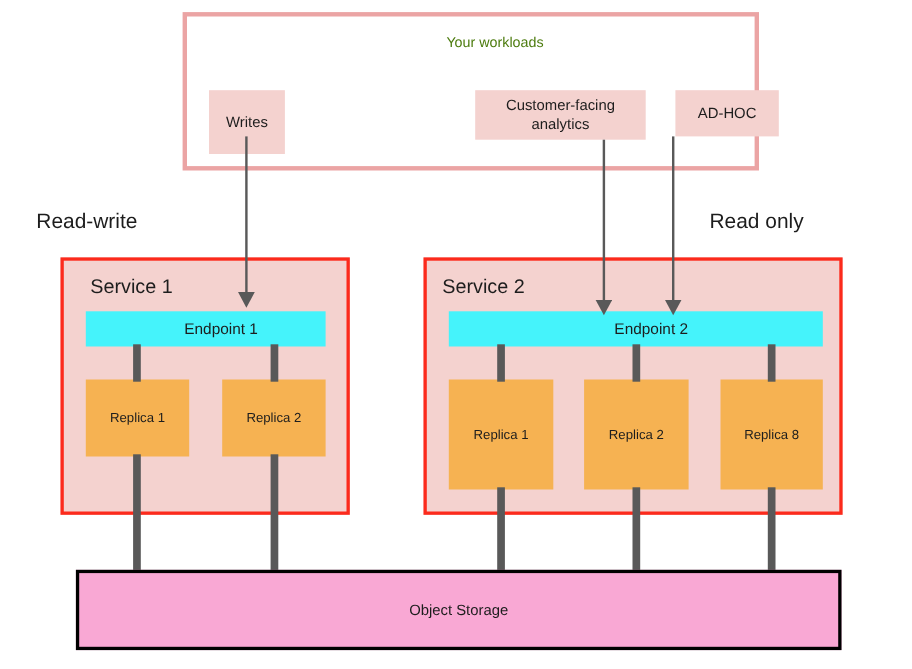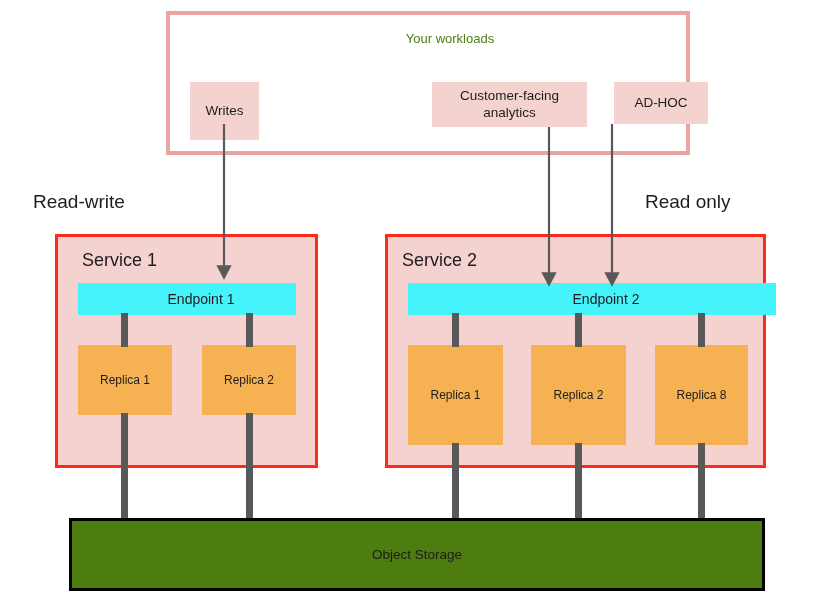--- a/index.html
+++ b/index.html
@@ -96,21 +96,21 @@
     color: #1d1d1d;
     font-size: 14px;
     display: flex;
     align-items: center;
     justify-content: center;
     box-sizing: border-box;
     font-family: "Liberation Sans", sans-serif;
     padding-left: 28px;
   }
   #endpoint-1 { left: 78px;  top: 283px; width: 218px; height: 32px; }
-  #endpoint-2 { left: 408px; top: 283px; width: 368px; height: 32px; }
+  #endpoint-2 { left: 408px; top: 283px; width: 340px; height: 32px; }
 
   
   .replica-box {
     position: absolute;
     background: #f6b252;
     color: #1d1d1d;
     font-size: 12px;
     display: flex;
     align-items: center;
     justify-content: center;
@@ -131,21 +131,21 @@
   }
 
   
   .storage-box {
     position: absolute;
     left: 69px;
     top: 518px;
     width: 696px;
     height: 73px;
     border: 3px solid #000000;
-    background: #4d7c0f;
+    background: #f9a8d4;
     box-sizing: border-box;
     display: flex;
     align-items: center;
     justify-content: center;
   }
   .storage-label {
     font-size: 13.5px;
     color: #1d1d1d;
     font-family: "Liberation Sans", sans-serif;
   }

